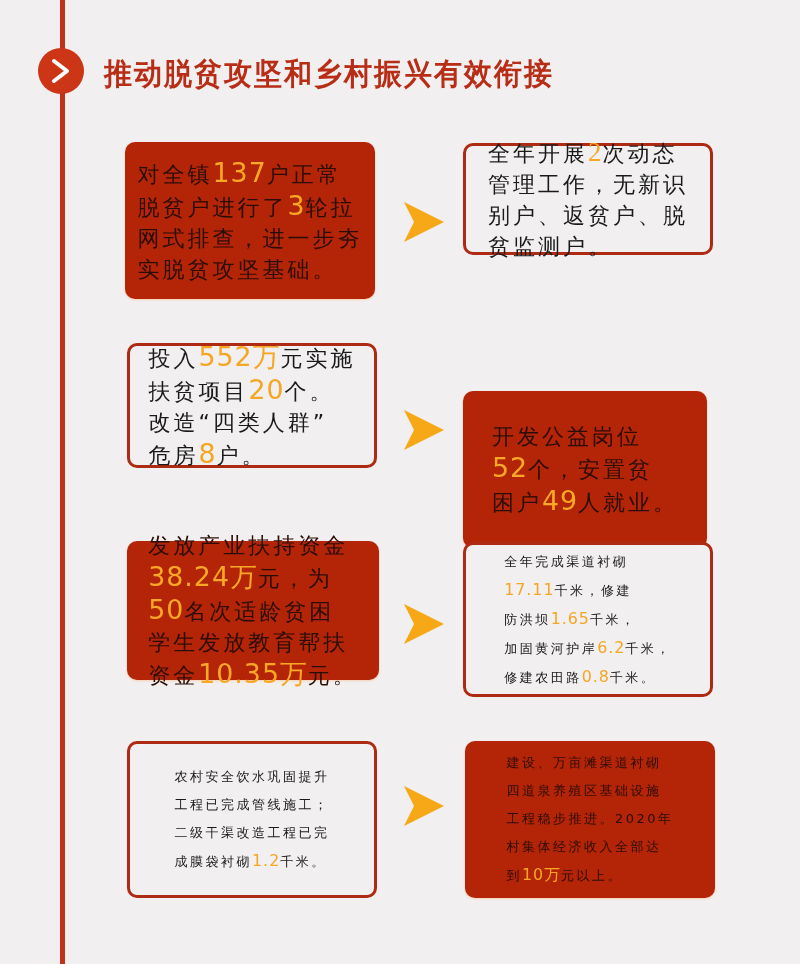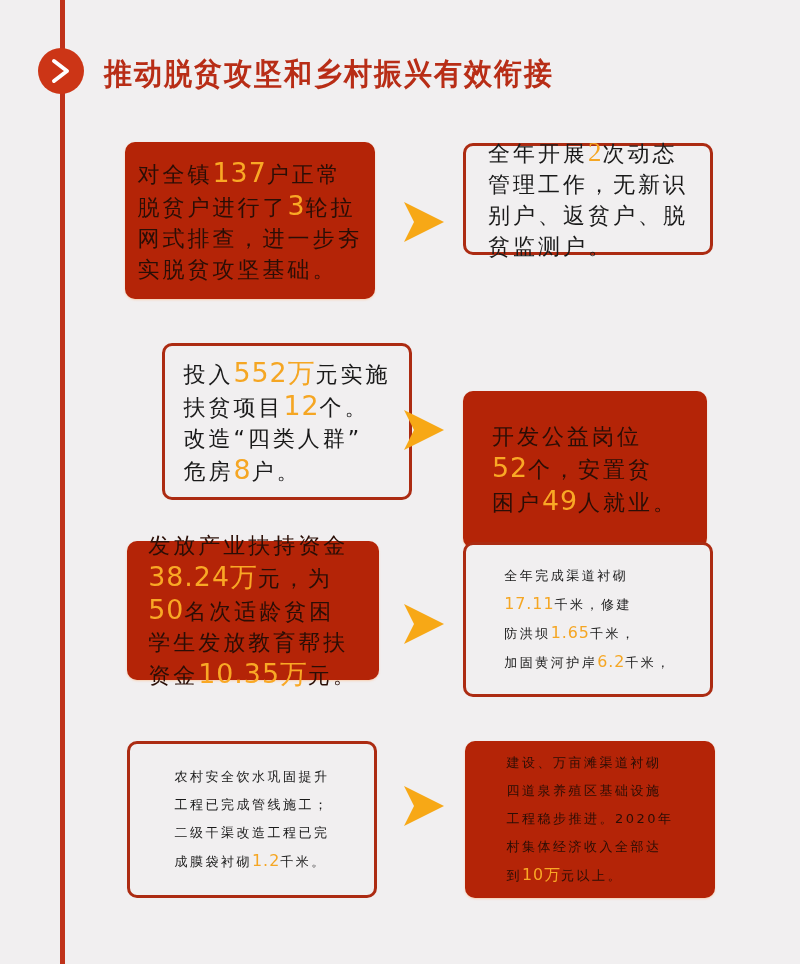--- a/index.html
+++ b/index.html
@@ -91,24 +91,24 @@
 </svg>
 <div class="box outlined" id="b-0-right" style="left:463px; top:143px; width:250px; height:112px;font-family:Liberation Serif, serif;">
   <div class="box-text">
       <div><span>全年开展</span><span class="hl">2</span><span>次动态</span></div>
       <div><span>管理工作，无新识</span></div>
       <div><span>别户、返贫户、脱</span></div>
       <div><span>贫监测户。</span></div>
     </div>
 </div>
 
-<div class="box outlined" id="b-1-left" style="left:127px; top:343px; width:250px; height:157px;margin-left:35px;">
+<div class="box outlined" id="b-1-left" style="left:127px; top:343px; width:250px; height:125px;">
   <div class="box-text">
       <div><span>投入</span><span class="hl">552万</span><span>元实施</span></div>
-      <div><span>扶贫项目</span><span class="hl">12</span><span>个。</span></div>
+      <div><span>扶贫项目</span><span class="hl">20</span><span>个。</span></div>
       <div><span>改造“四类人群”</span></div>
       <div><span>危房</span><span class="hl">8</span><span>户。</span></div>
     </div>
 </div>
 <svg class="arrow" style="left:400px; top:406px;" viewBox="0 0 48 48">
   <polygon points="4,4 44,24 4,44 14,24" fill="#f7a816"></polygon>
 </svg>
 <div class="box filled" id="b-1-right" style="left:463px; top:343px; width:244px; height:157px;margin-top:48px;">
   <div class="box-text">
       <div><span>开发公益岗位</span></div>
@@ -128,20 +128,21 @@
 </div>
 <svg class="arrow" style="left:400px; top:600px;" viewBox="0 0 48 48">
   <polygon points="4,4 44,24 4,44 14,24" fill="#f7a816"></polygon>
 </svg>
 <div class="box outlined" id="b-2-right" style="left:463px; top:542px; width:250px; height:155px;">
   <div class="box-text small">
       <div><span>全年完成渠道衬砌</span></div>
       <div><span class="hl">17.11</span><span>千米，修建</span></div>
       <div><span>防洪坝</span><span class="hl">1.65</span><span>千米，</span></div>
       <div><span>加固黄河护岸</span><span class="hl">6.2</span><span>千米，</span></div>
+      <div><span>修建农田路</span><span class="hl">0.8</span><span>千米。</span></div>
     </div>
 </div>
 
 <div class="box outlined" id="b-3-left" style="left:127px; top:741px; width:250px; height:157px;">
   <div class="box-text small">
       <div><span>农村安全饮水巩固提升</span></div>
       <div><span>工程已完成管线施工；</span></div>
       <div><span>二级干渠改造工程已完</span></div>
       <div><span>成膜袋衬砌</span><span class="hl">1.2</span><span>千米。</span></div>
     </div>

